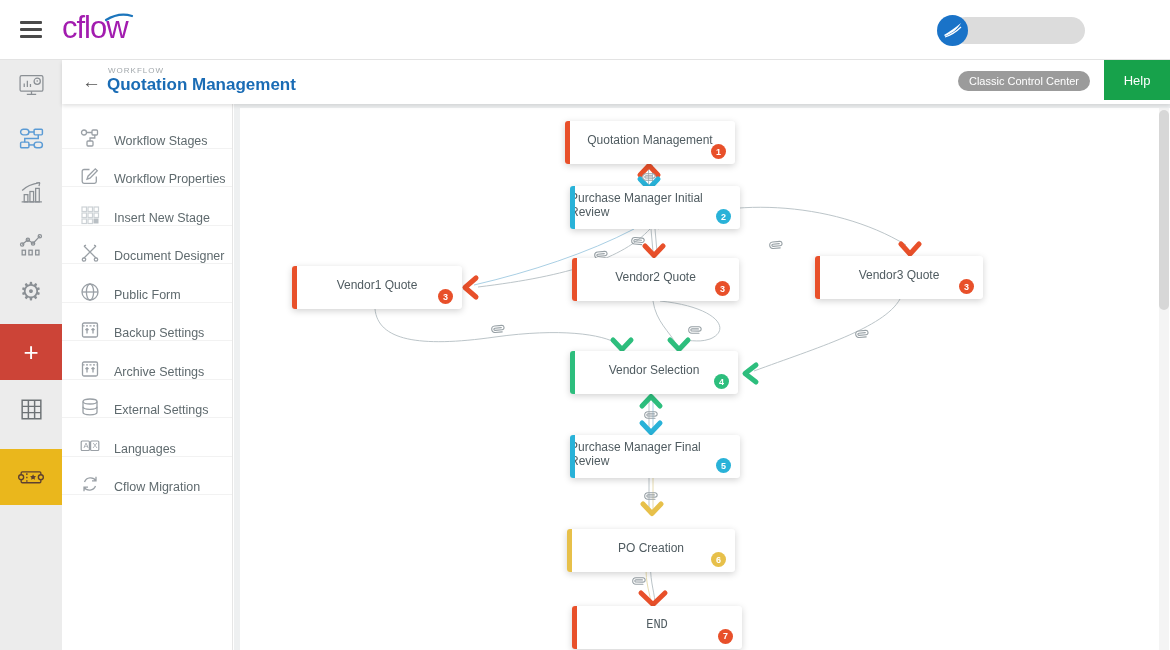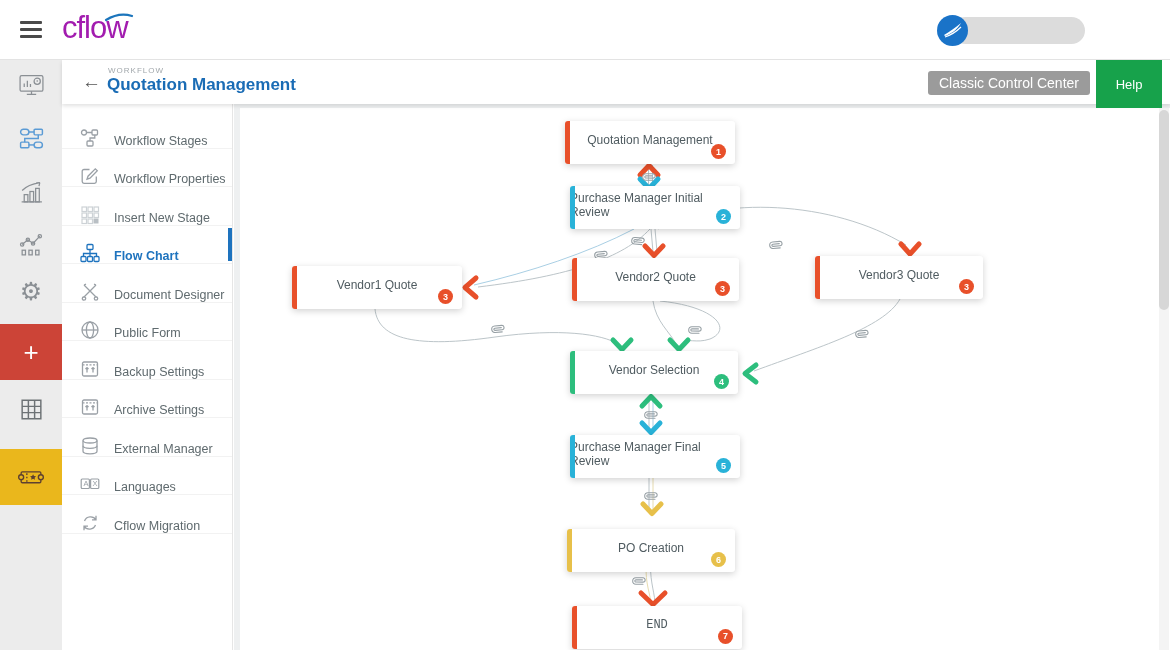--- a/index.html
+++ b/index.html
@@ -23,22 +23,22 @@
   .tile-red { background:#cc4437; margin-top:20px; }
   .tile-red span { color:#fff; font-size:26px; font-weight:300; }
   .tile-yellow { background:#eab71c; margin-top:22px; }
   .rail-grid { margin-top:16px; cursor:pointer; }
 
   
   .pg-header { position:absolute; left:62px; top:60px; width:1108px; height:44px; background:#fff; z-index:25; box-shadow:0 2px 4px rgba(0,0,0,.12); }
   .back-btn { position:absolute; left:20px; top:11px; font-size:19px; color:#555; cursor:pointer; }
   .eyebrow { position:absolute; left:46px; top:6px; font-size:8px; letter-spacing:1px; color:#a2a8ac; }
   .pg-title { position:absolute; left:45px; top:15px; font-size:17px; font-weight:bold; color:#1a6cb5; }
-  .classic-btn { position:absolute; right:80px; top:11px; background:#9b9b9b; color:#fff; font-size:14px; padding:4px 11px; border-radius:3px; cursor:pointer; }
-  .help-btn { position:absolute; right:8px; top:0; width:66px; height:48px; background:#17a24b; color:#fff; font-size:13px; display:flex; align-items:center; justify-content:center; cursor:pointer; }
+  .classic-btn { position:absolute; right:80px; top:11px; background:#9b9b9b; color:#fff; font-size:11px; padding:4px 11px; border-radius:10px; cursor:pointer; }
+  .help-btn { position:absolute; right:0; top:0; width:66px; height:40px; background:#17a24b; color:#fff; font-size:13px; display:flex; align-items:center; justify-content:center; cursor:pointer; }
 
   
   .sidebar { position:absolute; left:62px; top:104px; width:171px; height:546px; background:#fff; border-right:1px solid #e6e6e6; padding-top:6px; z-index:15; }
   .menu-item { position:relative; height:38.5px; display:flex; align-items:flex-end; padding-left:18px; border-bottom:1px solid #f2f2f2; cursor:pointer; }
   .menu-item svg { flex:0 0 20px; margin-right:14px; }
   .menu-label { font-size:12.5px; color:#5f6a6e; }
   .menu-item.active .menu-label { color:#1e73be; font-weight:bold; }
   .menu-item.active::after { content:""; position:absolute; right:0; top:2px; bottom:2px; width:4px; background:#1e73be; }
 
   
@@ -187,30 +187,20 @@
         <rect x="14" y="2" width="4.5" height="4.5"></rect>
         <rect x="2" y="8" width="4.5" height="4.5"></rect>
         <rect x="8" y="8" width="4.5" height="4.5"></rect>
         <rect x="14" y="8" width="4.5" height="4.5"></rect>
         <rect x="2" y="14" width="4.5" height="4.5"></rect>
         <rect x="8" y="14" width="4.5" height="4.5"></rect>
         <rect x="13.5" y="13.5" width="5" height="5" fill="#b9bfc4" stroke="none"></rect>
       </svg>
     <span class="menu-label">Insert New Stage</span>
   </div>
-  <div class="menu-item active">
-    <svg width="20" height="20" viewBox="0 0 20 20" fill="none" stroke="#1e73be" stroke-width="1.3">
-        <rect x="7" y="1.5" width="6" height="5" rx="1"></rect>
-        <path d="M10 6.5 V10.5 M3.5 13.5 V10.5 H16.5 V13.5 M10 10.5 V13.5"></path>
-        <rect x="1" y="13.5" width="5" height="5" rx="1"></rect>
-        <rect x="7.5" y="13.5" width="5" height="5" rx="1"></rect>
-        <rect x="14" y="13.5" width="5" height="5" rx="1"></rect>
-      </svg>
-    <span class="menu-label">Flow Chart</span>
-  </div>
   <div class="menu-item">
     <svg width="20" height="20" viewBox="0 0 20 20" fill="none" stroke="#9aa0a6" stroke-width="1.3">
         <path d="M4 3 L16.5 15.5 M16 3 L3.5 15.5"></path>
         <circle cx="4" cy="16.5" r="1.7"></circle>
         <circle cx="16" cy="16.5" r="1.7"></circle>
         <path d="M4 3 L6 2.2 M16 3 L14 2.2"></path>
       </svg>
     <span class="menu-label">Document Designer</span>
   </div>
   <div class="menu-item">
@@ -236,21 +226,21 @@
         <path d="M7 13.5 V8.5 M7 8.5 L5.5 10 M7 8.5 L8.5 10 M13 13.5 V8.5 M13 8.5 L11.5 10 M13 8.5 L14.5 10"></path>
       </svg>
     <span class="menu-label">Archive Settings</span>
   </div>
   <div class="menu-item">
     <svg width="20" height="20" viewBox="0 0 20 20" fill="none" stroke="#9aa0a6" stroke-width="1.3">
         <ellipse cx="10" cy="4.5" rx="7" ry="2.5"></ellipse>
         <path d="M3 4.5 V9.8 C3 11.2 6.1 12.3 10 12.3 C13.9 12.3 17 11.2 17 9.8 V4.5"></path>
         <path d="M3 9.8 V15.3 C3 16.7 6.1 17.8 10 17.8 C13.9 17.8 17 16.7 17 15.3 V9.8"></path>
       </svg>
-    <span class="menu-label">External Manager</span>
+    <span class="menu-label">External Settings</span>
   </div>
   <div class="menu-item">
     <svg width="20" height="20" viewBox="0 0 20 20" fill="none" stroke="#9aa0a6" stroke-width="1.2">
         <rect x="1.2" y="5" width="8.2" height="9.5" rx="1"></rect>
         <rect x="10.6" y="5" width="8.2" height="9.5" rx="1"></rect>
         <text x="3.4" y="12.3" font-size="7.5" stroke="none" fill="#9aa0a6" font-family="Liberation Sans, sans-serif">A</text>
         <text x="12.6" y="12.3" font-size="7.5" stroke="none" fill="#9aa0a6" font-family="Liberation Sans, sans-serif">X</text>
       </svg>
     <span class="menu-label">Languages</span>
   </div>

